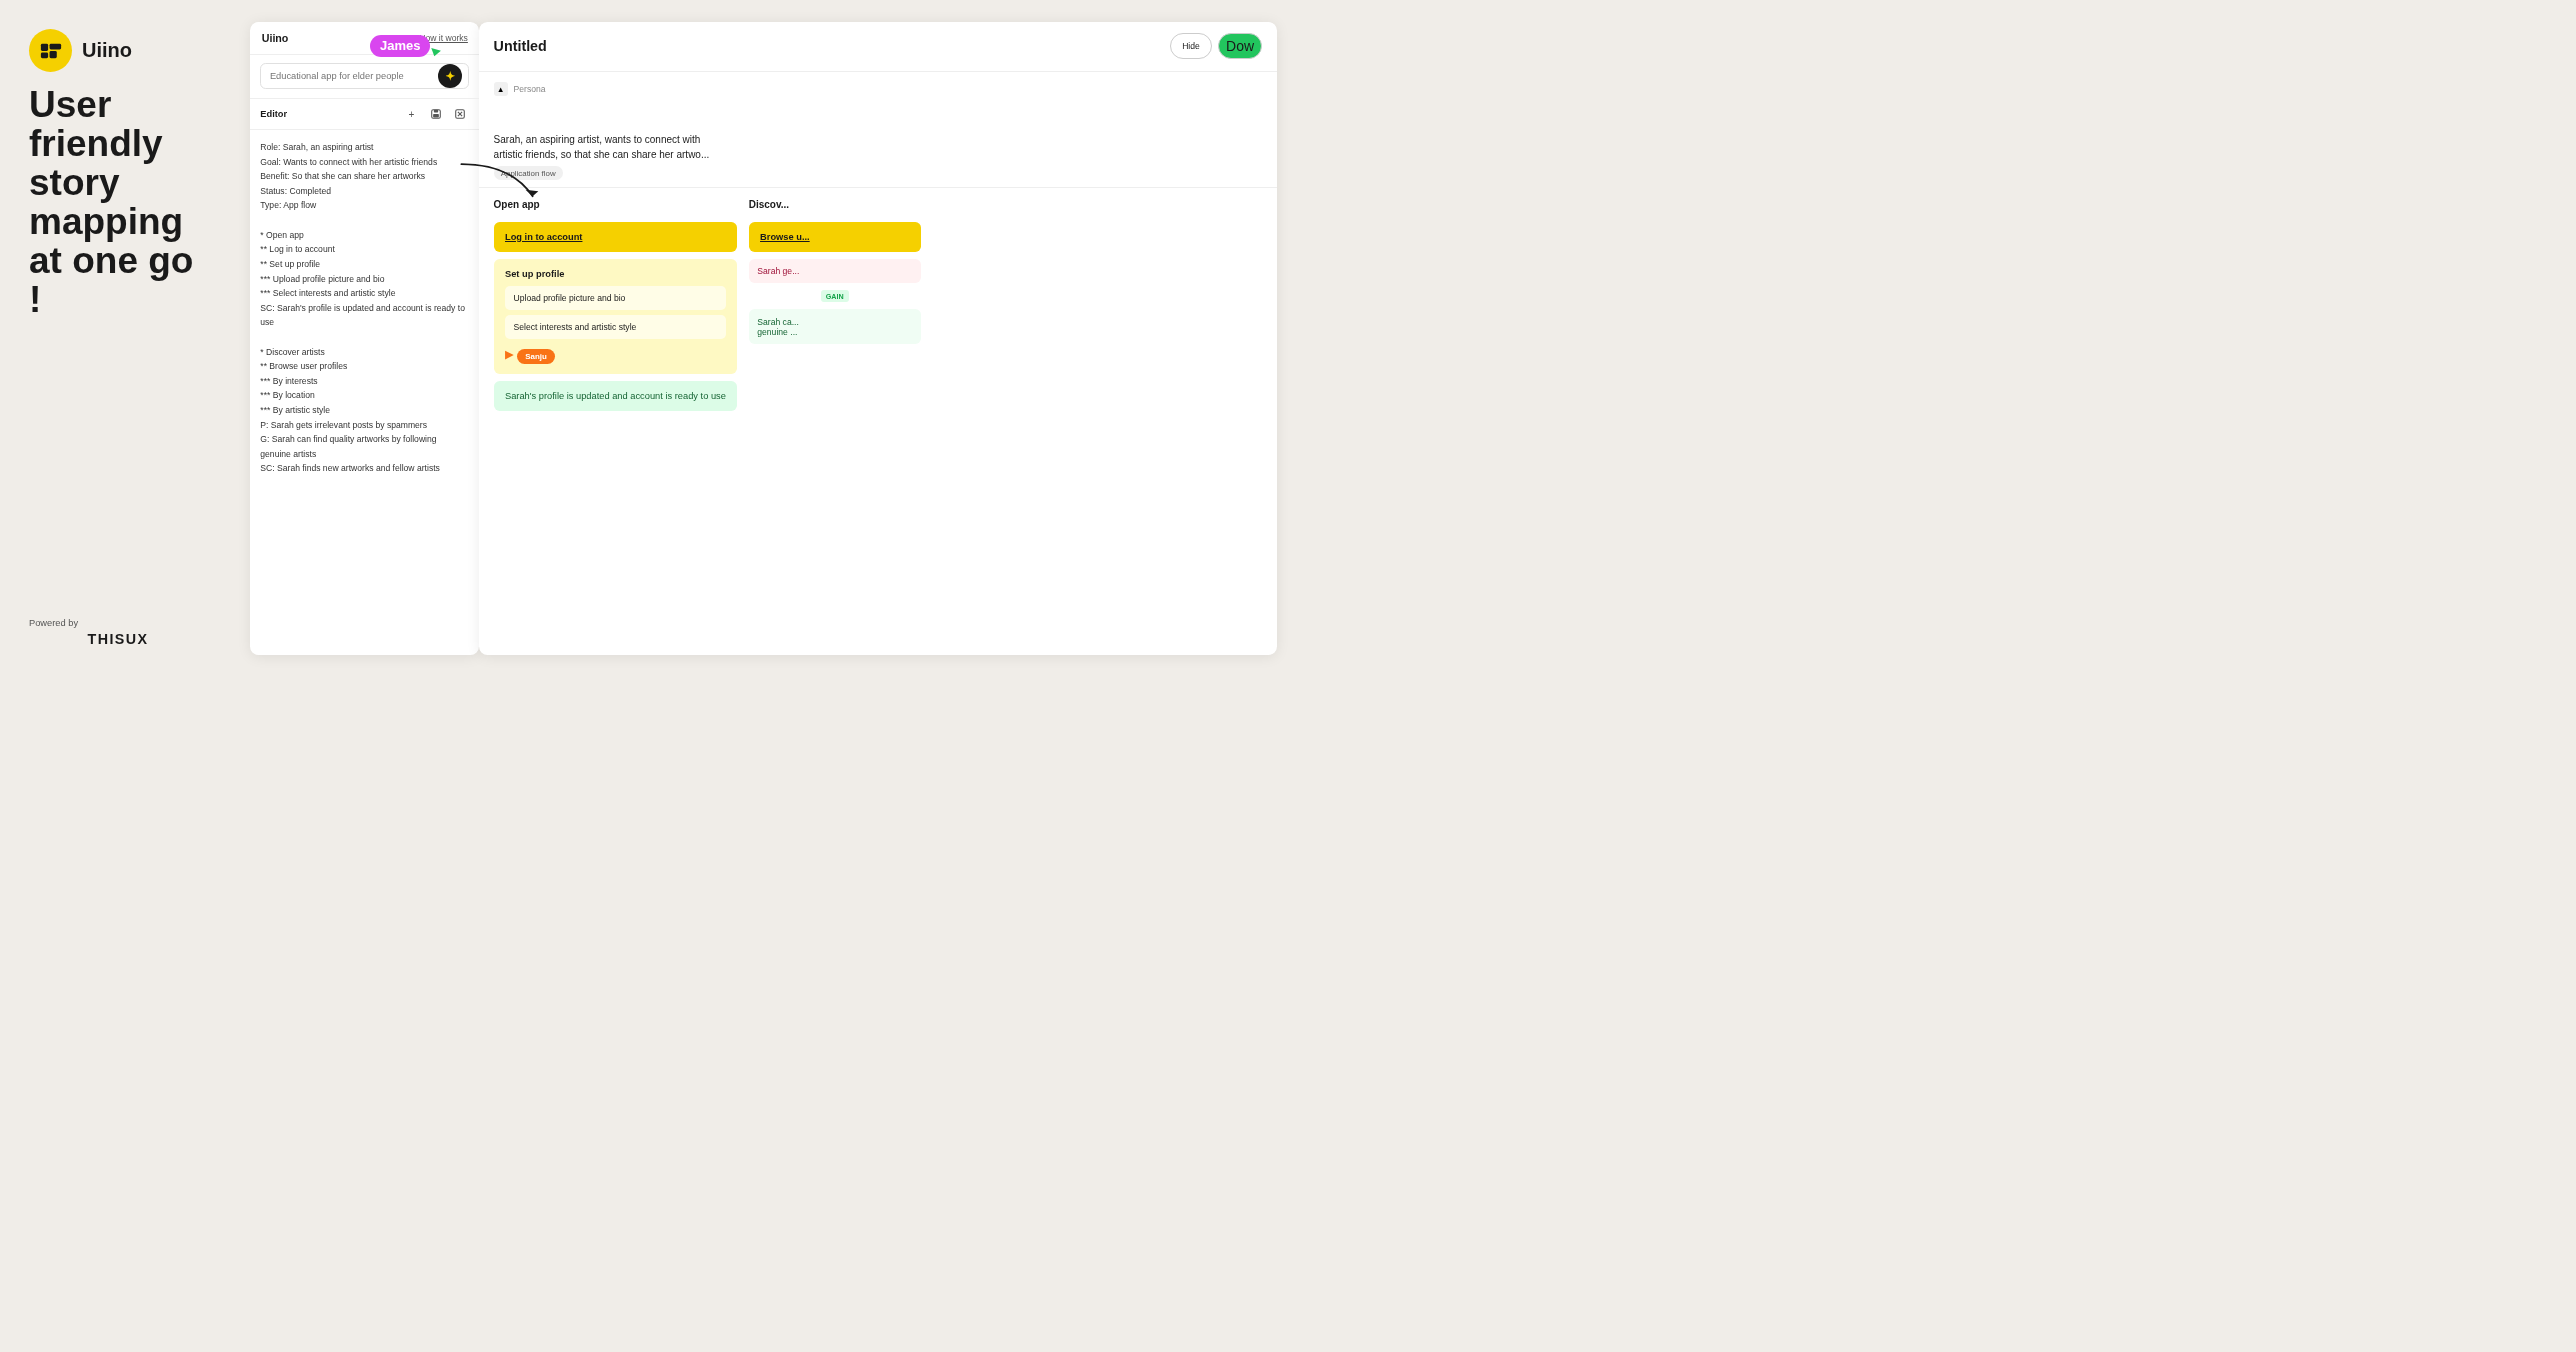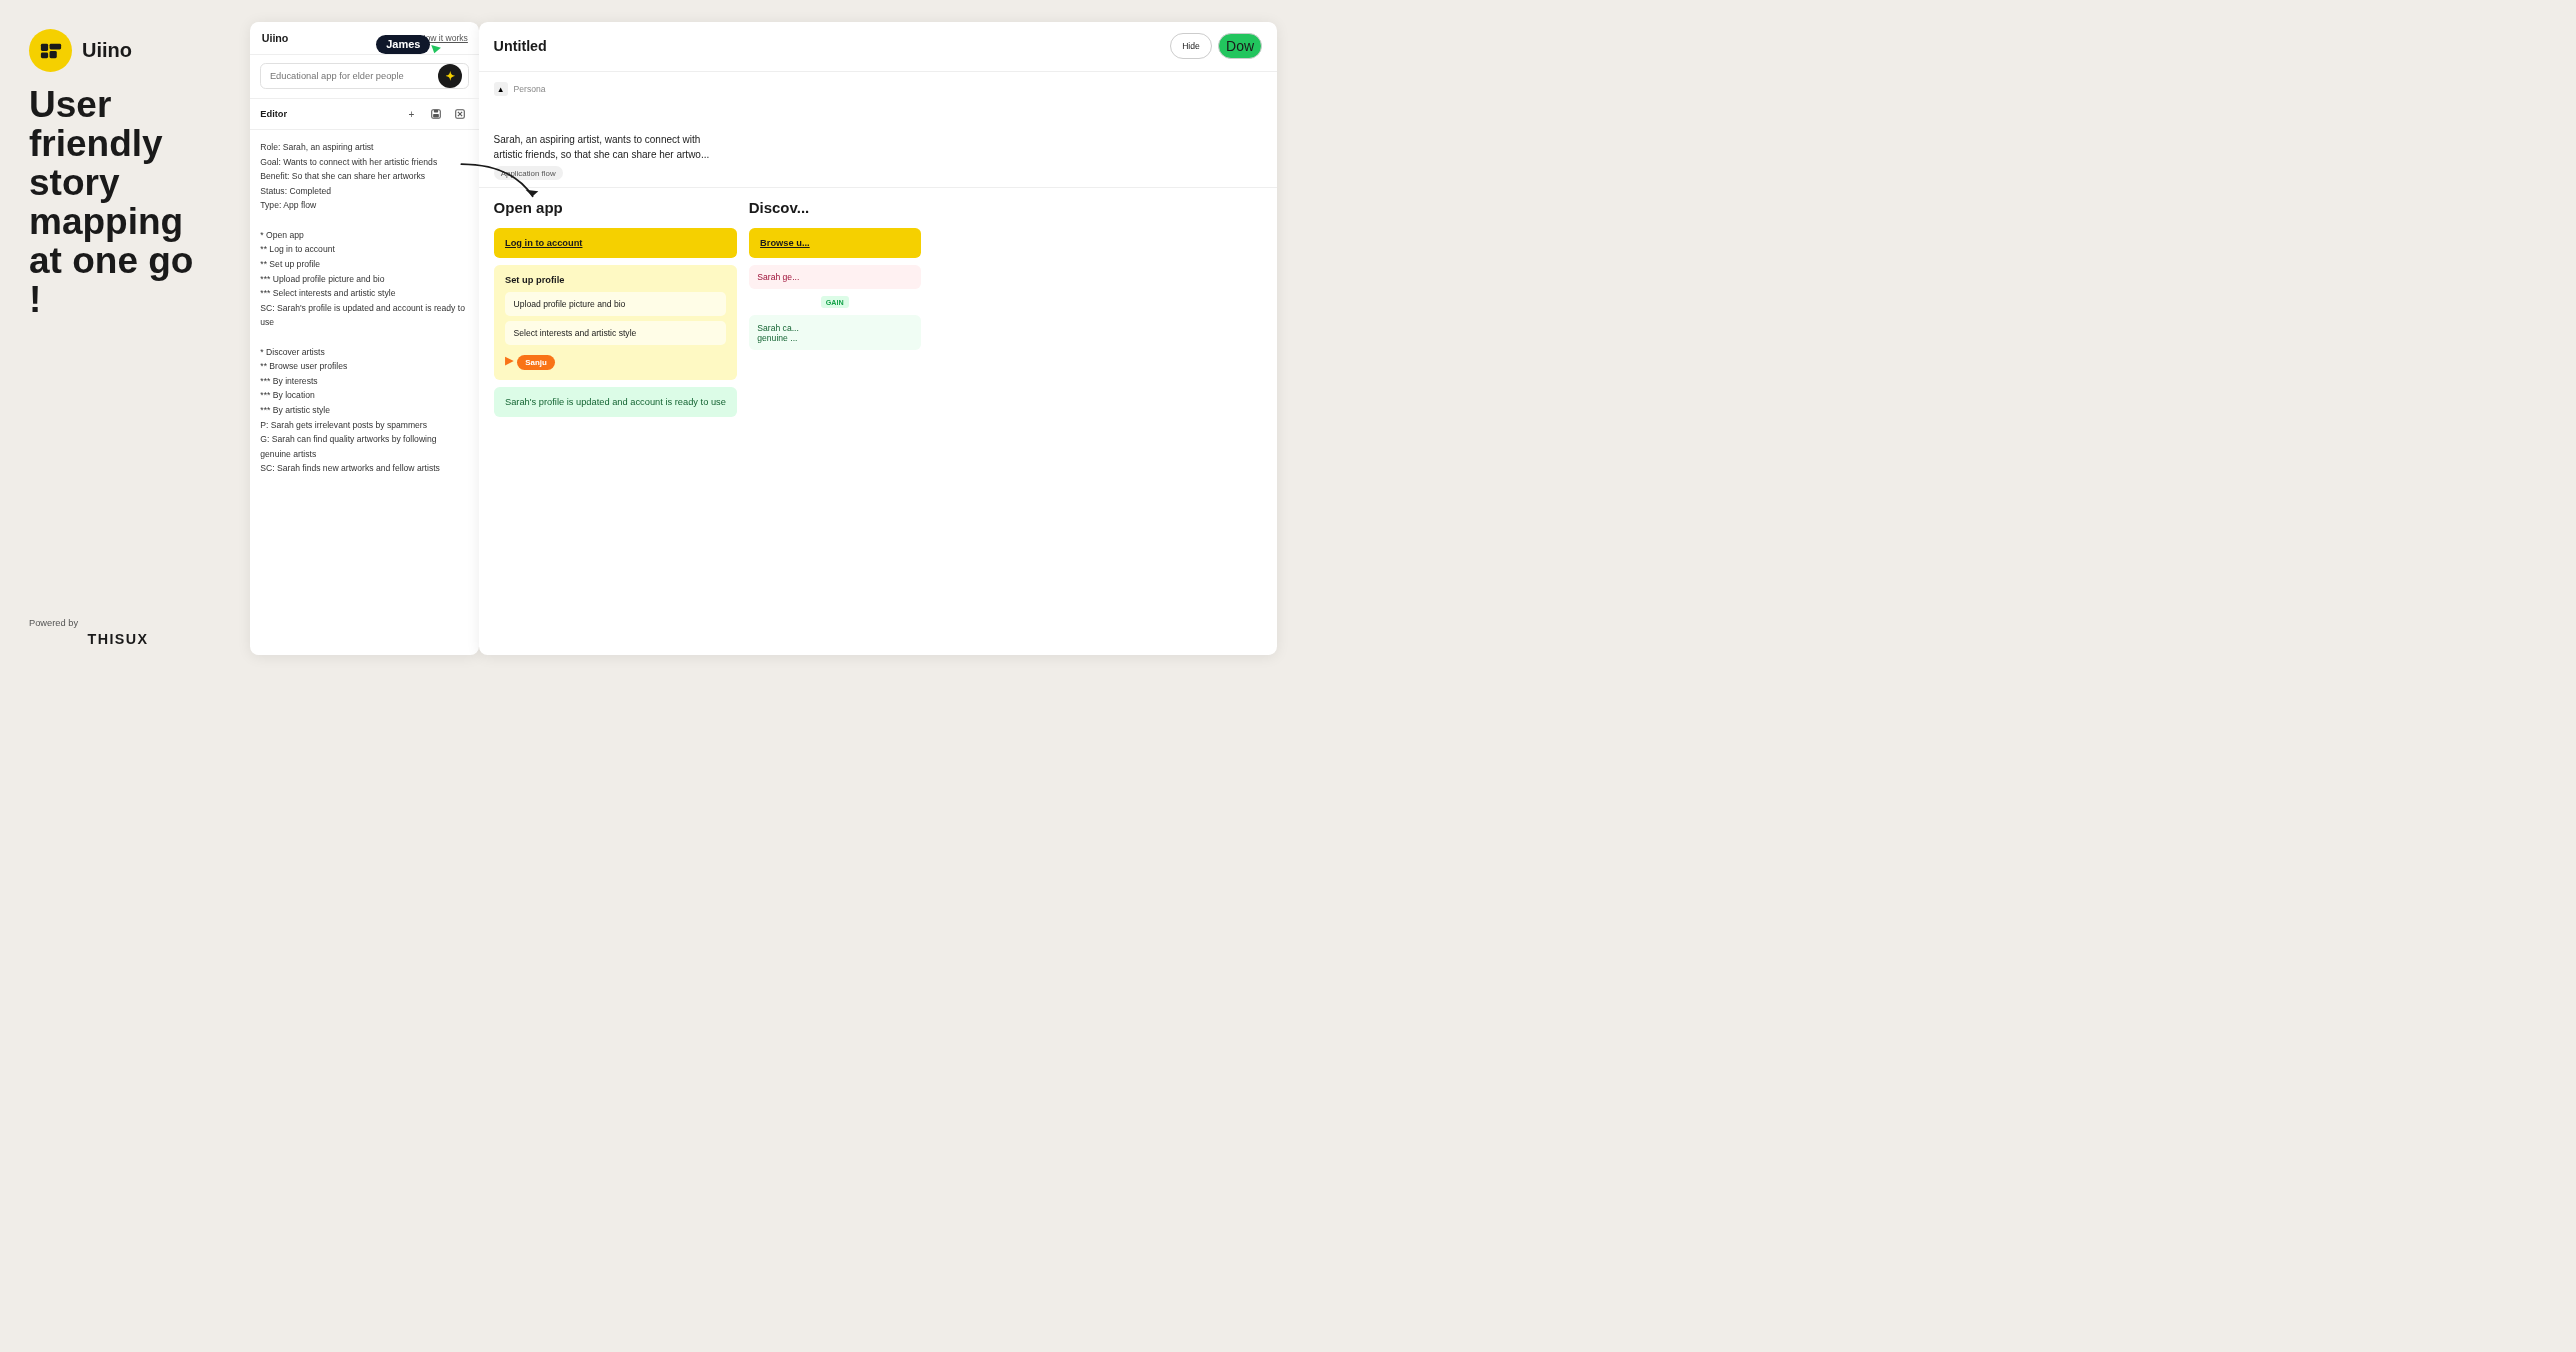--- a/index.html
+++ b/index.html
@@ -124,25 +124,25 @@
       align-items: center;
       justify-content: center;
       cursor: pointer;
     }
     .search-btn-icon {
       color: #f5d000;
       font-size: 11.4px;
       font-weight: 700;
     }
     .james-bubble {
-      background: #0f172a;
+      background: #d946ef;
       color: #fff;
       border-radius: 11.4px;
       padding: 3.6px 10px;
-      font-size: 11px;
+      font-size: 13px;
       font-weight: 600;
       margin-left: 9px;
     }
     .editor-toolbar {
       display: flex;
       align-items: center;
       justify-content: space-between;
       padding: 5.7px 10px;
       border-bottom: 0.7px solid #eee;
     }
@@ -275,21 +275,21 @@
       display: flex;
       gap: 11.4px;
     }
     .story-column {
       min-width: 215px;
       display: flex;
       flex-direction: column;
       gap: 7.2px;
     }
     .story-column-title {
-      font-size: 15px;
+      font-size: 10px;
       font-weight: 700;
       color: #1a1a1a;
       margin-bottom: 4.3px;
     }
 
     
     .card-yellow {
       background: #f5d000;
       border-radius: 5.7px;
       padding: 10px 11.4px;

